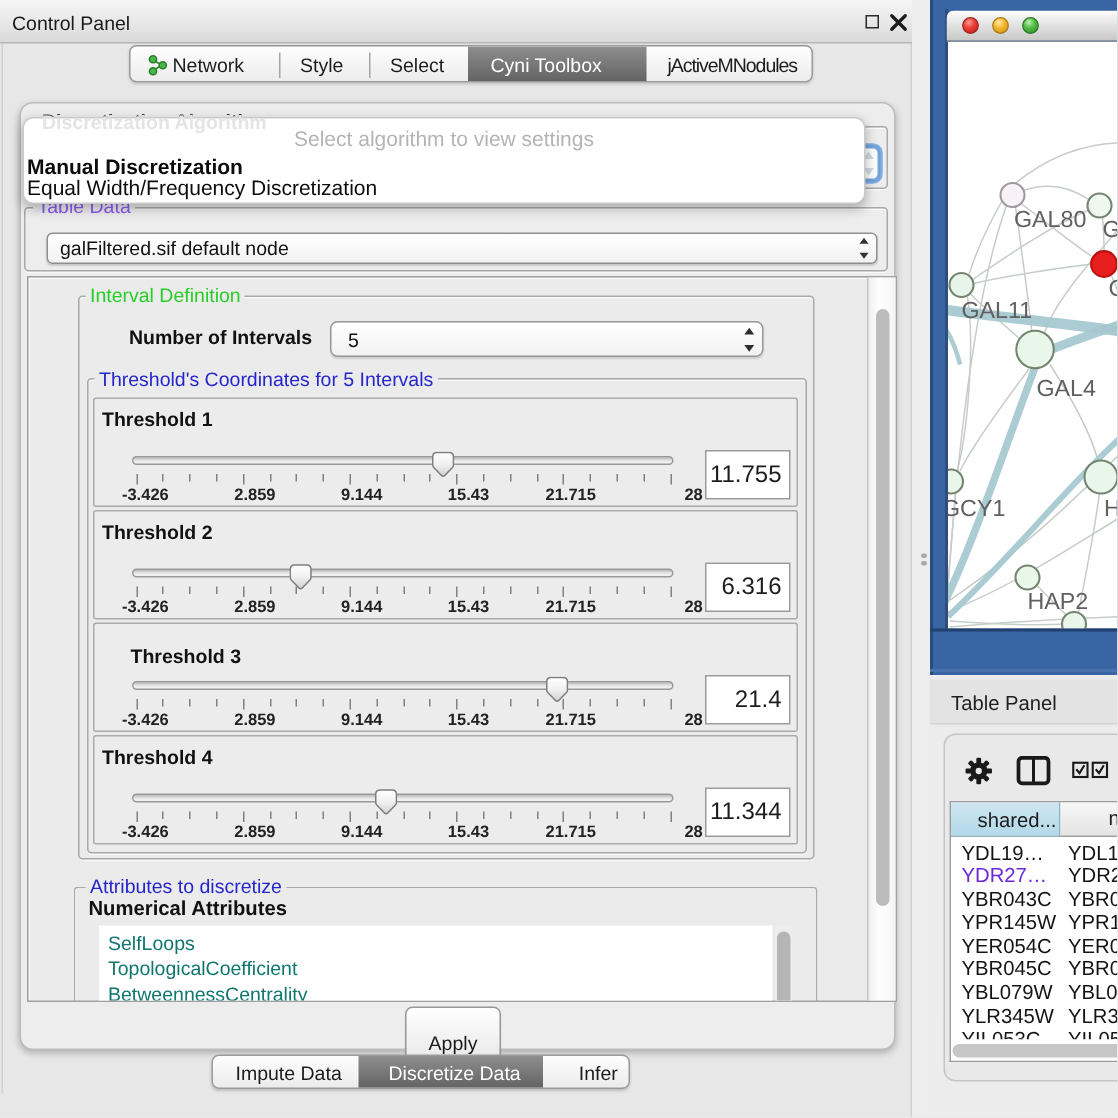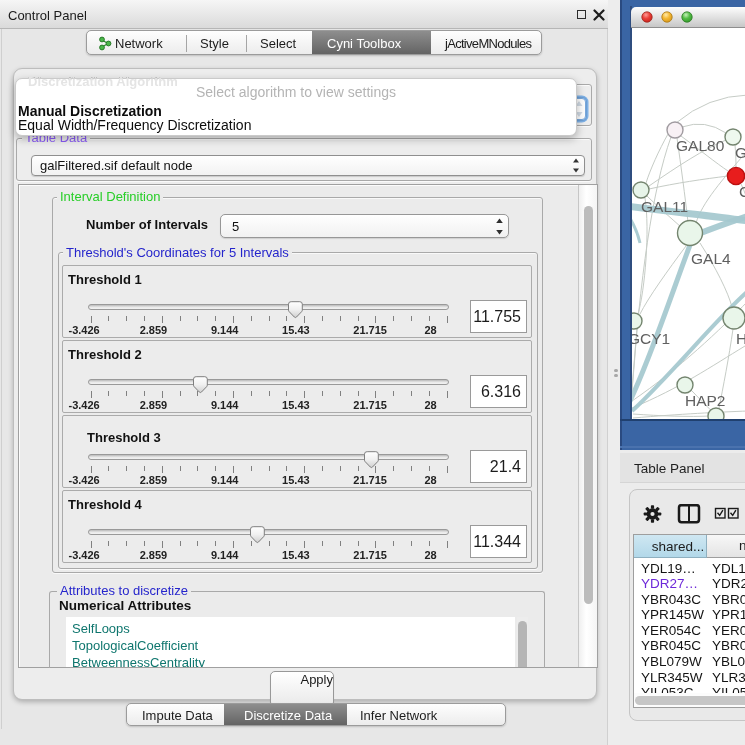--- a/index.html
+++ b/index.html
@@ -3,21 +3,21 @@
 <style>
 * { margin:0; padding:0; box-sizing:border-box; }
 html,body { width:745px; height:745px; }
 body { font-family:"Liberation Sans", sans-serif; background:#ececec; }
 .a { position:absolute; }
 #root { position:relative; width:745px; height:745px; overflow:hidden; background:#ececec; }
 .grp { border:1px solid #a9a9a9; border-radius:3px; box-shadow:inset 0 1px 0 rgba(255,255,255,.7), 0 1px 0 rgba(255,255,255,.7); }
 .gtitle { font-size:13px; background:#ededed; padding:0 3px; line-height:13px; }
 .tbox { border:1px solid #ababab; background:#ececec; border-radius:2px; }
 .tick { width:1px; background:#808080; }
-.tlab { font-size:11px; font-weight:bold; color:#222; text-align:left; width:44px; margin-left:-22px; }
+.tlab { font-size:11px; font-weight:bold; color:#222; text-align:right; width:44px; margin-left:-22px; }
 .vbox { width:57px; height:33px; border:1px solid #9a9a9a; background:#fff; font-size:16px; color:#1c1c1c; text-align:right; padding:0 5px 0 0; line-height:31px; }
 .thlab { font-weight:bold; font-size:13px; color:#111; }
 .seg-sep { width:1px; background:#a5a5a5; }
 .item { font-size:13px; color:#0f766e; }
 </style></head>
 <body>
 <div id="root">
 <div class="a" style="left:0;top:0;width:608px;height:745px;background:#e7e7e7;border-right:1px solid #d0d0d0;"></div>
 <div class="a" style="left:1px;top:29px;width:1px;height:700px;background:#cfcfcf;"></div>
 <div class="a" style="left:0;top:0;width:608px;height:29px;background:linear-gradient(#f6f6f6,#dadada);border-bottom:1px solid #b6b6b6;"></div>
@@ -245,22 +245,22 @@
 <div class="a" style="left:49px;top:591px;width:496px;height:77px;border:1px solid #a9a9a9;border-bottom:none;border-radius:3px 3px 0 0;"></div>
 <div class="a gtitle" style="left:57px;top:584px;color:#2525cc;background:#ebebeb;">Attributes to discretize</div>
 <div class="a" style="left:59px;top:598px;font-size:13.5px;font-weight:bold;color:#111;">Numerical Attributes</div>
 <div class="a" style="left:66px;top:617px;width:449px;height:50px;background:#fff;overflow:hidden;">
       <div class="a item" style="left:6px;top:4px;">SelfLoops</div>
       <div class="a item" style="left:6px;top:21px;">TopologicalCoefficient</div>
       <div class="a item" style="left:6px;top:38px;">BetweennessCentrality</div>
     </div>
 <div class="a" style="left:517px;top:617px;width:11px;height:50px;background:#ededed;"></div>
 <div class="a" style="left:518px;top:621px;width:9px;height:46px;border-radius:4.5px 4.5px 0 0;background:#b5b5b5;"></div>
-<div class="a" style="left:270px;top:671px;width:64px;height:36px;border:1px solid #989898;border-radius:5px;background:linear-gradient(#ffffff,#e9e9e9);box-shadow:0 1px 1px rgba(0,0,0,.15);text-align:right;font-size:13px;color:#1a1a1a;padding-top:0;">Apply</div>
-<div class="a" style="left:126px;top:703px;width:380px;height:23px;border:1px solid #9b9b9b;border-radius:5px;background:linear-gradient(#fefefe,#ececec);box-shadow:0 1px 2px rgba(0,0,0,.18);overflow:hidden;text-align:center;">
+<div class="a" style="left:270px;top:671px;width:64px;height:36px;border:1px solid #989898;border-radius:5px;background:linear-gradient(#ffffff,#e9e9e9);box-shadow:0 1px 1px rgba(0,0,0,.15);text-align:center;font-size:13px;color:#1a1a1a;padding-top:16px;">Apply</div>
+<div class="a" style="left:141px;top:703px;width:279px;height:23px;border:1px solid #9b9b9b;border-radius:5px;background:linear-gradient(#fefefe,#ececec);box-shadow:0 1px 2px rgba(0,0,0,.18);overflow:hidden;text-align:center;">
   <div class="a" style="left:97px;top:0;width:123px;height:23px;background:linear-gradient(#8e8e8e,#606060);"></div>
   <div class="a" style="left:15px;top:4px;font-size:13px;color:#1c1c1c;">Impute Data</div>
   <div class="a" style="left:117px;top:4px;font-size:13px;color:#fff;">Discretize Data</div>
   <div class="a" style="left:233px;top:4px;font-size:13px;color:#1c1c1c;">Infer Network</div>
 </div>
 <div class="a" style="left:608px;top:0;width:12px;height:745px;background:#ededed;"></div>
 <div class="a" style="left:614px;top:369px;width:4px;height:3px;border-radius:2px;background:#a8a8a8;"></div>
 <div class="a" style="left:614px;top:374px;width:4px;height:3px;border-radius:2px;background:#a8a8a8;"></div>
 <div class="a" style="left:620px;top:0;width:125px;height:450px;background:#3a65a4;"></div>
 <div class="a" style="left:620px;top:0;width:2px;height:450px;background:#2a4a80;"></div>

